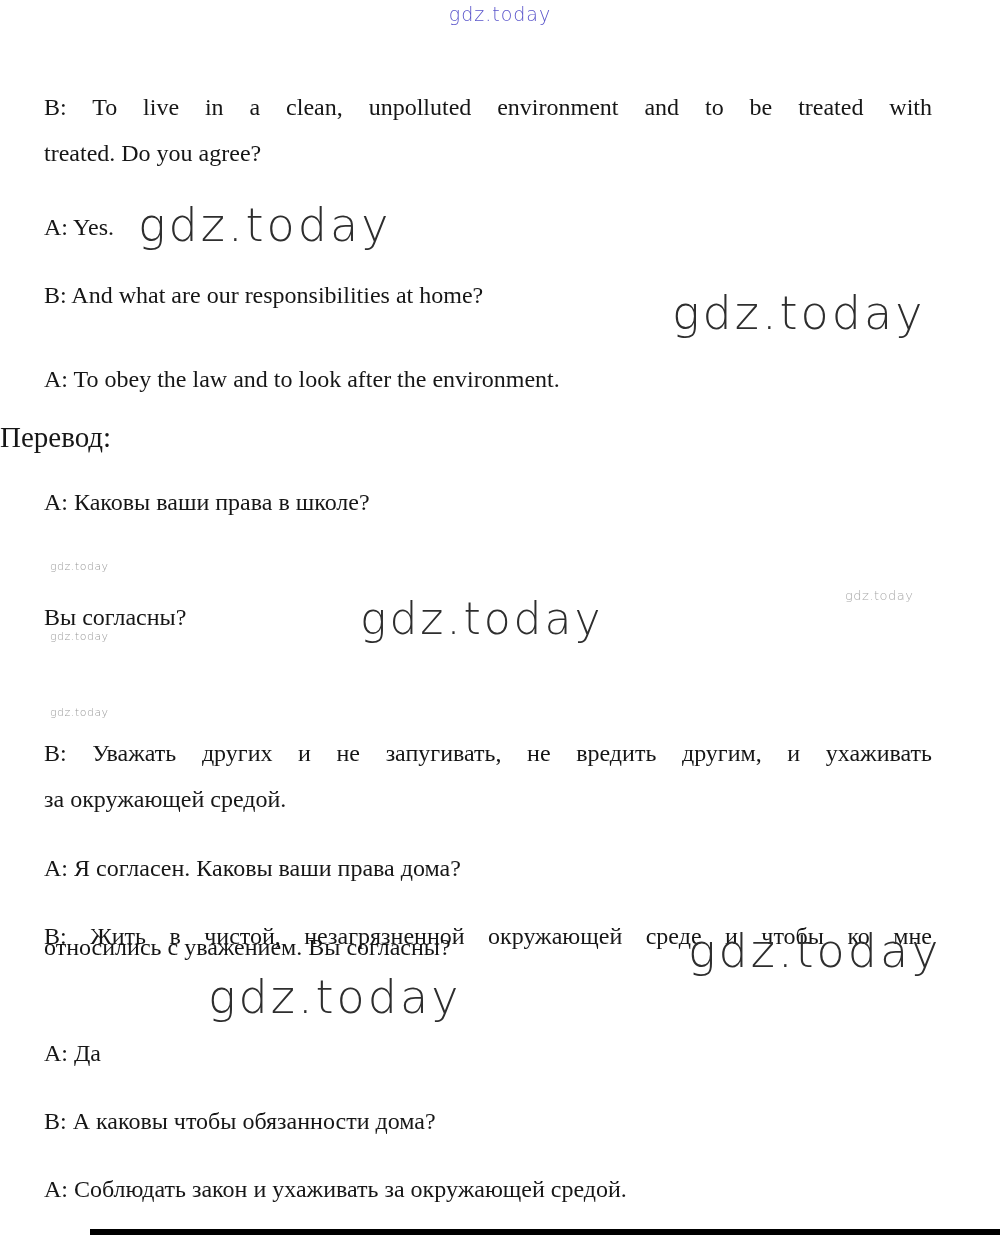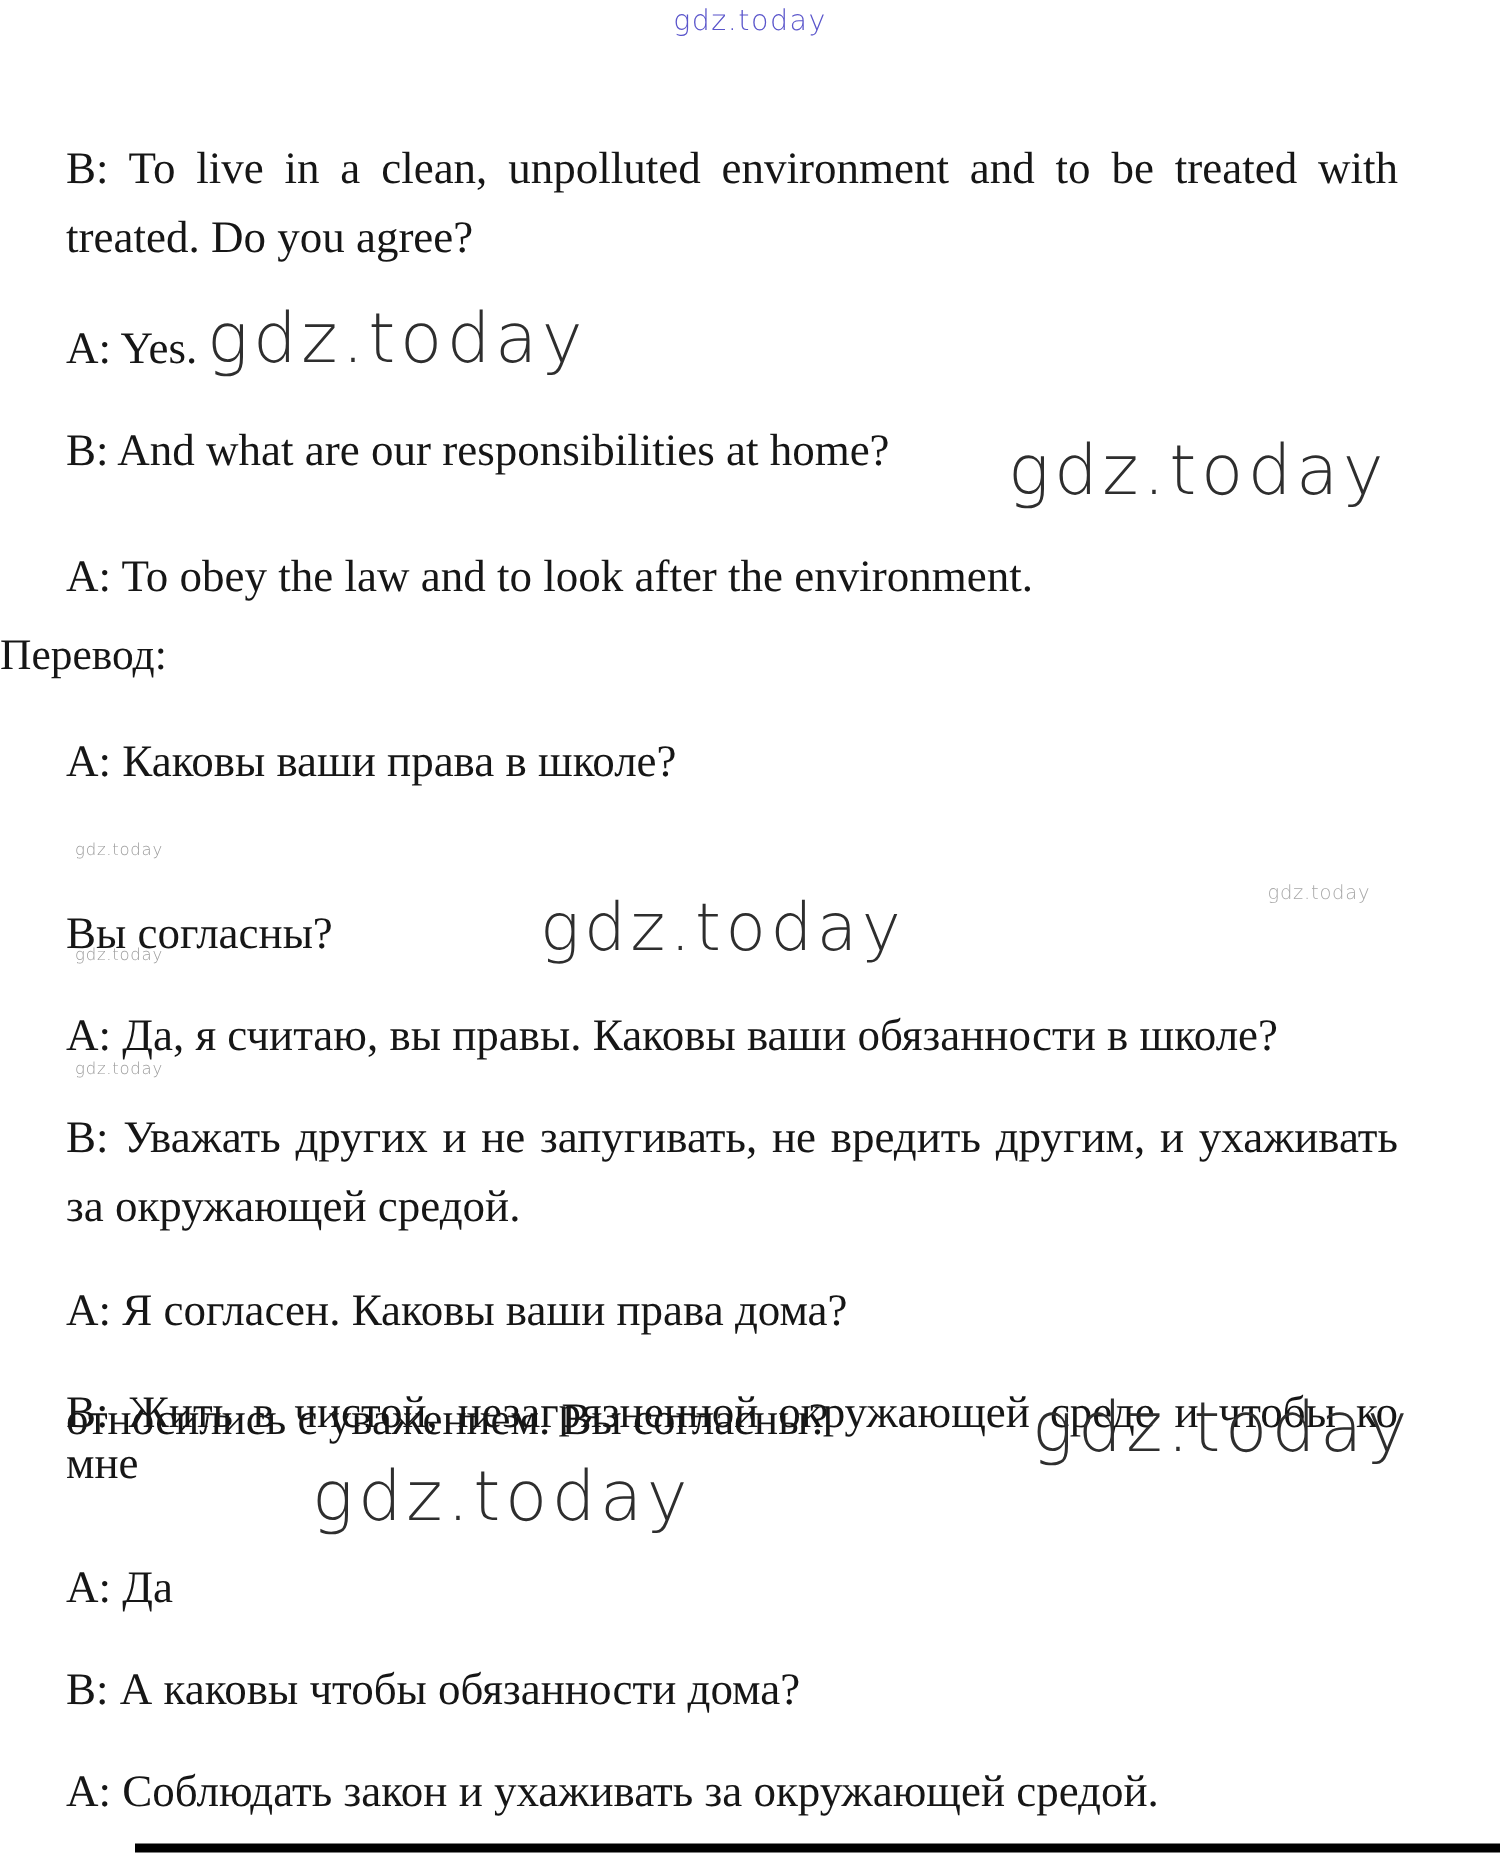--- a/index.html
+++ b/index.html
@@ -14,21 +14,21 @@
     background: #ffffff;
     overflow: hidden;
     font-family: "Liberation Serif", serif;
     color: #161616;
     text-decoration: underline;
   }
   .line {
     position: absolute;
     left: 44px;
     width: 888px;
-    font-size: 30px;
+    font-size: 24px;
     line-height: 34px;
     white-space: nowrap;
   }
   .line.just {
     white-space: normal;
     text-align: justify;
     text-align-last: justify;
   }
   .heading {
     position: absolute;
@@ -123,21 +123,20 @@
   <p class="line" id="l-ru-0">A: Каковы ваши права в школе?</p>
 
   <div class="wm wm-small" id="wm-s1">gdz.today</div>
 
   <p class="line" id="l-ru-2">Вы согласны?</p>
 
   <div class="wm wm-small" id="wm-s2">gdz.today</div>
   <div class="wm wm-big" id="wm-c">gdz.today</div>
   <div class="wm wm-small" id="wm-s3">gdz.today</div>
 
-  <p class="line" id="l-ru-3">A: Да, я считаю, вы правы. Каковы ваши обязанности в школе?</p>
 
   <div class="wm wm-small" id="wm-s4">gdz.today</div>
 
   <p class="line just" id="l-ru-4">B: Уважать других и не запугивать, не вредить другим, и ухаживать</p>
   <p class="line" id="l-ru-5">за окружающей средой.</p>
   <p class="line" id="l-ru-6">A: Я согласен. Каковы ваши права дома?</p>
   <p class="line just" id="l-ru-7">B: Жить в чистой, незагрязненной окружающей среде и чтобы ко мне</p>
   <p class="line" id="l-ru-8">относились с уважением. Вы согласны?</p>
 
   <div class="wm wm-big" id="wm-d">gdz.today</div>

